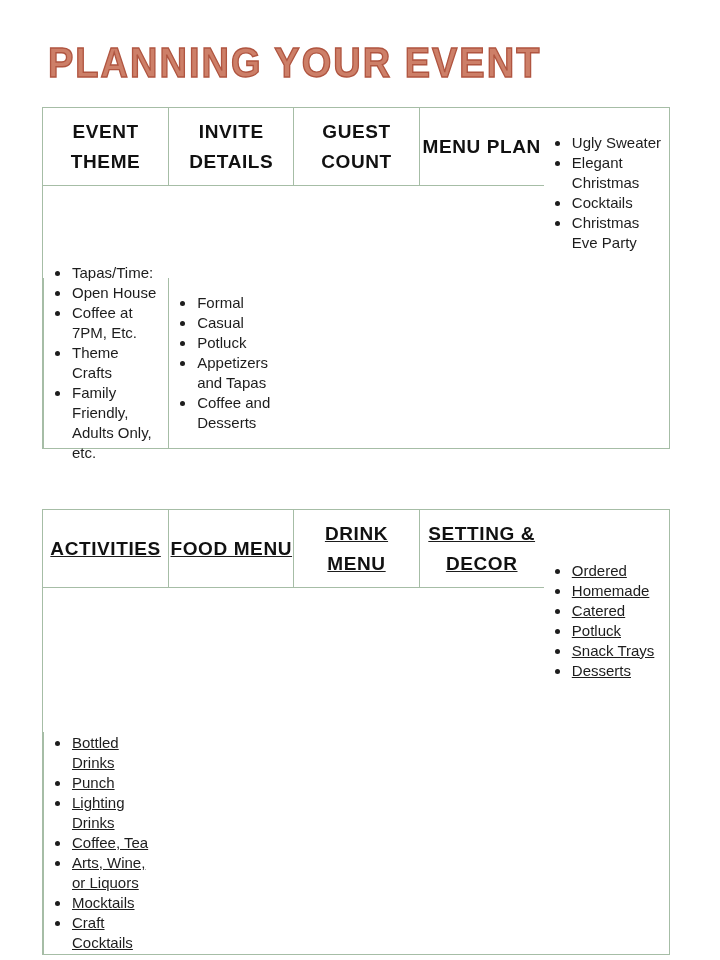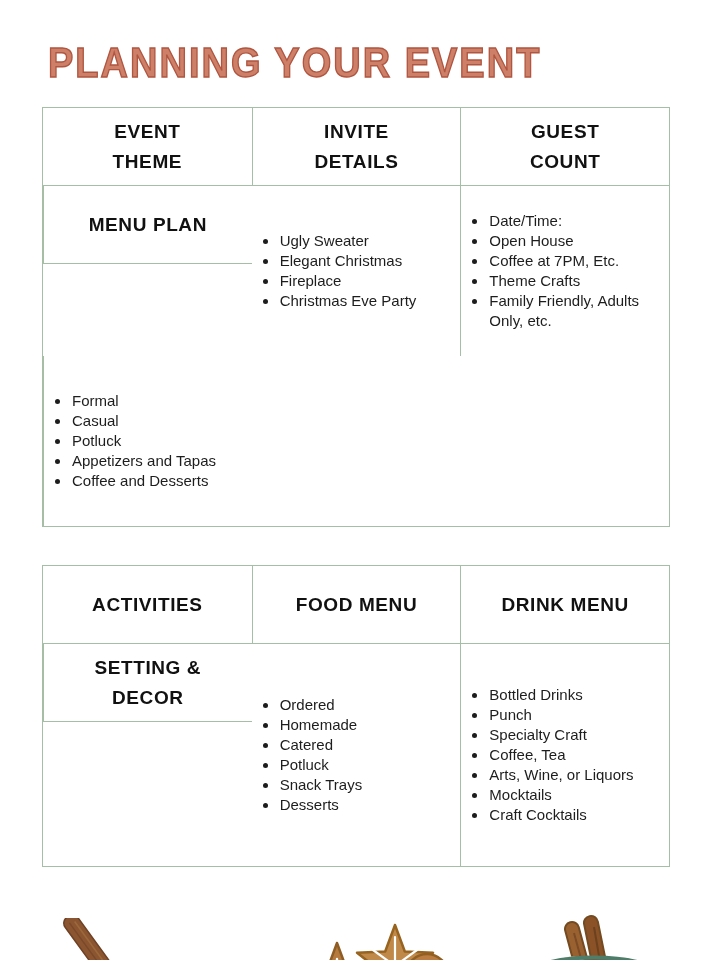--- a/index.html
+++ b/index.html
@@ -12,25 +12,25 @@
     margin:44px 50px 0 48px;
     font-size:38px; font-weight:800; letter-spacing:2px;
     color:#c4englishmuffin; 
   }
   .title span {
     display:inline-block; transform:scaleY(1.1); transform-origin:left bottom;
     color:#cd7f68; -webkit-text-stroke:1.3px #b05540;
   }
   .ptable {
     margin:0 50px 0 42px; width:628px;
-    display:grid; grid-template-columns:repeat(3,1fr);
+    display:grid; grid-template-columns:repeat(5,1fr);
     border:1.5px solid #a6bda6; background:#fff;
   }
   .ptable-1 { margin-top:20px; }
-  .ptable-2 { margin-top:38px; }
+  .ptable-2 { margin-top:60px;text-decoration:underline; }
   .ptable > div { border-left:1.5px solid #a6bda6; }
   .ptable > div:nth-child(4n+1) { border-left:none; }
   .th {
     height:78px; border-bottom:1.5px solid #a6bda6;
     display:flex; align-items:center; justify-content:center; text-align:center;
     font-weight:700; font-size:19px; letter-spacing:0.6px; line-height:1.55;
     color:#111;
   }
   .th span { white-space:pre-line; }
   .td { display:flex; align-items:center; padding:6px 8px 6px 0; }
@@ -65,27 +65,27 @@
 COUNT</span>
       </div>
     <div class="th">
         <span>MENU PLAN</span>
       </div>
 
     <div class="td td-t1">
         <ul>
           <li>Ugly Sweater</li>
           <li>Elegant Christmas</li>
-          <li>Fireplace</li>
+          <li>Cocktails</li>
           <li>Christmas Eve Party</li>
         </ul>
       </div>
     <div class="td td-t1">
         <ul>
-          <li>Date/Time:</li>
+          <li>Tapas/Time:</li>
           <li>Open House</li>
           <li>Coffee at 7PM, Etc.</li>
           <li>Theme Crafts</li>
           <li>Family Friendly, Adults Only, etc.</li>
         </ul>
       </div>
     <div class="td td-t1">
         <ul>
           <li>Formal</li>
           <li>Casual</li>
@@ -118,21 +118,21 @@
           <li>Catered</li>
           <li>Potluck</li>
           <li>Snack Trays</li>
           <li>Desserts</li>
         </ul>
       </div>
     <div class="td td-t2">
         <ul>
           <li>Bottled Drinks</li>
           <li>Punch</li>
-          <li>Specialty Craft</li>
+          <li>Lighting Drinks</li>
           <li>Coffee, Tea</li>
           <li>Arts, Wine, or Liquors</li>
           <li>Mocktails</li>
           <li>Craft Cocktails</li>
         </ul>
       </div>
   </section>
 
   <div class="illos">
 

